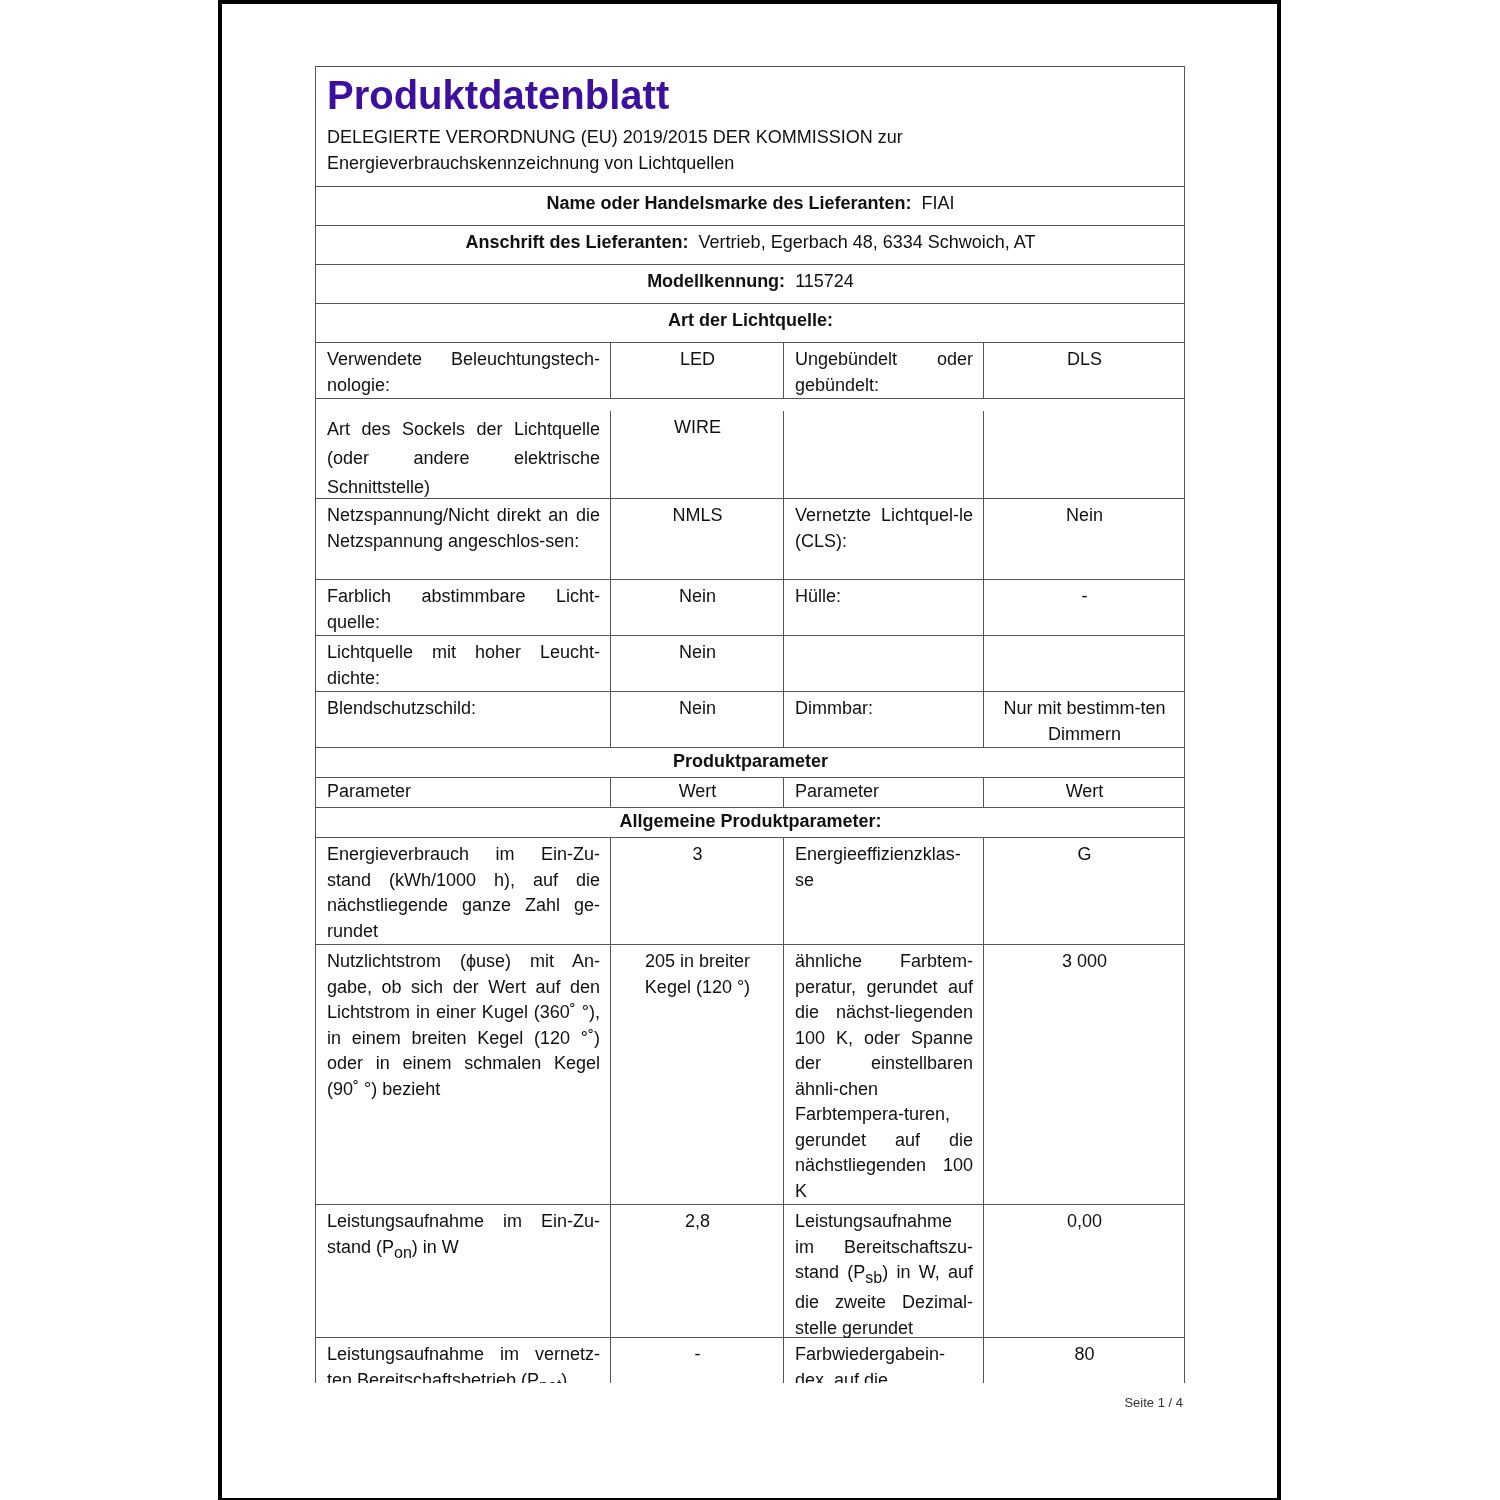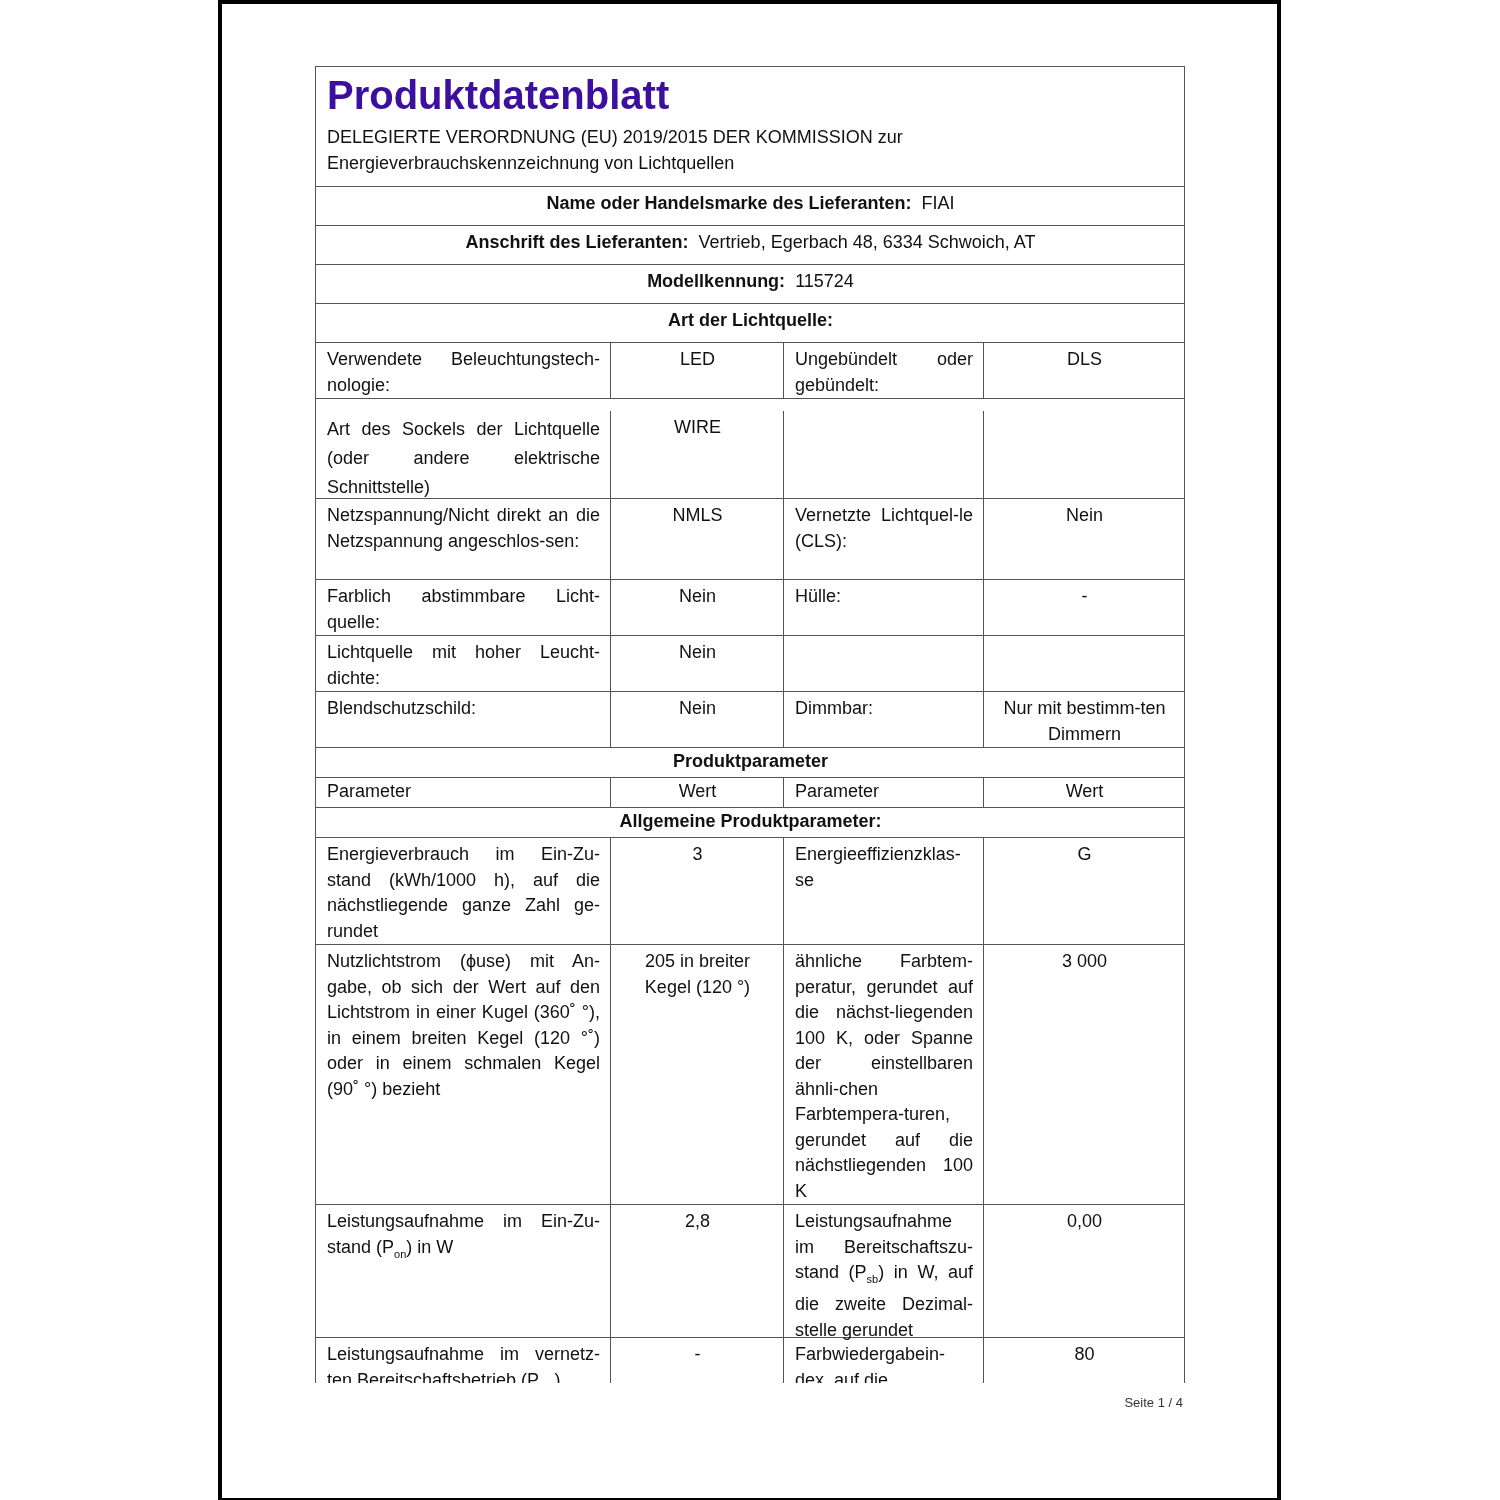--- a/index.html
+++ b/index.html
@@ -11,21 +11,21 @@
     .c1 { width:295px; border-right:1px solid #555; text-align:justify; }
     .c2 { width:173px; border-right:1px solid #555; text-align:center; }
     .c3 { width:200px; border-right:1px solid #555; text-align:justify; }
     .c4 { width:200px; text-align:center; }
     .full { width:100%; }
     .title { font-size:40px; font-weight:bold; color:#3d0f9e; line-height:48px; padding:4px 11px 0 11px; }
     .sub { font-size:18px; line-height:25.5px; padding:6px 11px 10px 11px; }
     .b { font-weight:bold; }
     .center { text-align:center; font-weight:bold; }
     .left { text-align:center; }
-    sub { font-size:11px; }
+    sub { font-size:16px; }
     .footer { position:absolute; left:1100px; top:1395px; width:83px; text-align:right; font-size:13px; color:#333; }
   </style>
 </head>
 <body>
 
 <div class="page"></div>
 
 <div class="sheet">
   <div class="row" style="flex-direction:column;">
     <div class="title">Produktdatenblatt</div>

